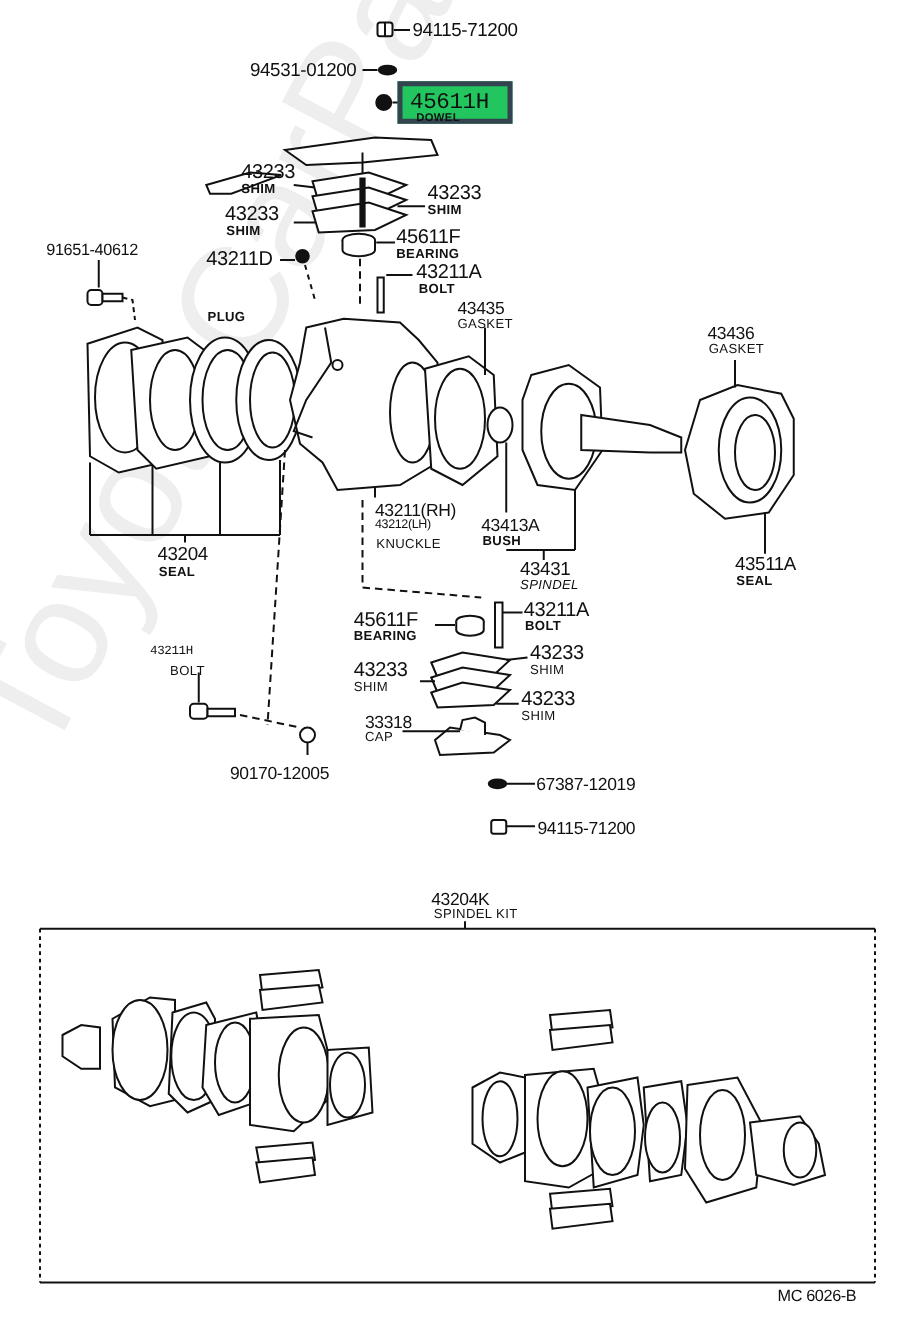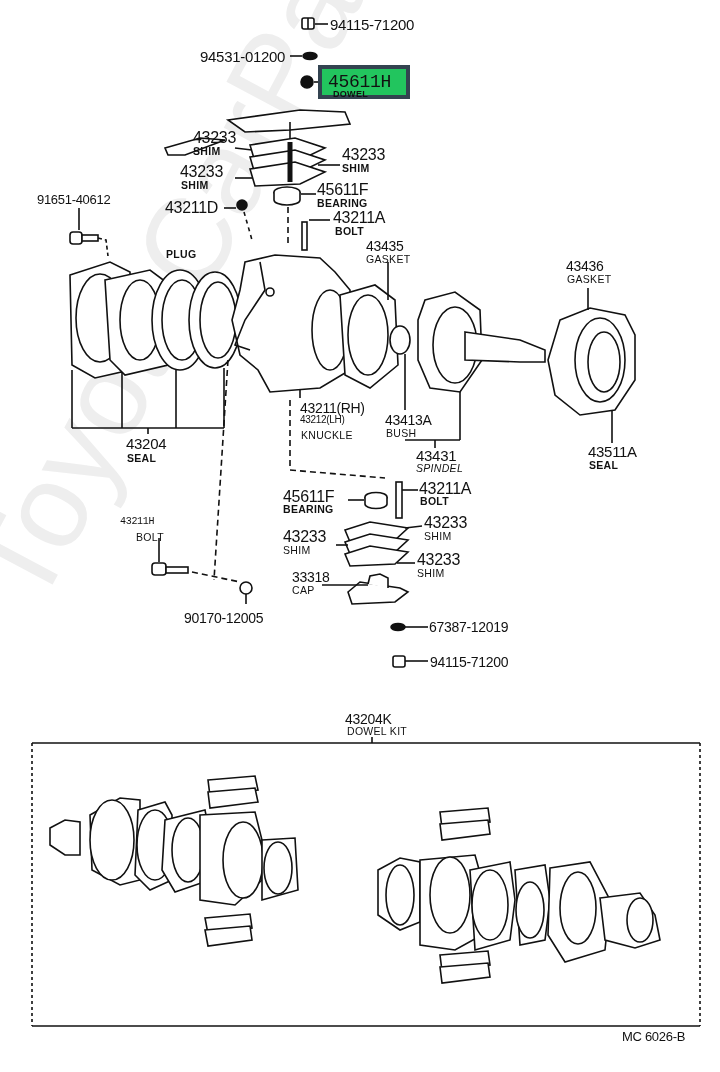--- a/index.html
+++ b/index.html
@@ -265,21 +265,21 @@
   <div class="lbl nm" style="left:567px;top:274px;font-weight:400;">GASKET</div>
 
   <div class="lbl pn" style="left:126px;top:436px;font-size:15px;">43204</div>
   <div class="lbl nm" style="left:127px;top:453px;">SEAL</div>
 
   <div class="lbl pn" style="left:300px;top:401px;font-size:14px;">43211(RH)</div>
   <div class="lbl pn" style="left:300px;top:415px;font-size:10px;">43212(LH)</div>
   <div class="lbl nm" style="left:301px;top:430px;font-weight:400;">KNUCKLE</div>
 
   <div class="lbl pn" style="left:385px;top:413px;font-size:14px;">43413A</div>
-  <div class="lbl nm" style="left:386px;top:428px;font-weight:400;text-align:center;">BUSH</div>
+  <div class="lbl nm" style="left:386px;top:428px;font-weight:700;text-align:center;">BUSH</div>
 
   <div class="lbl pn" style="left:416px;top:448px;font-size:15px;">43431</div>
   <div class="lbl nm" style="left:416px;top:463px;font-weight:400;font-style:italic;">SPINDEL</div>
 
   <div class="lbl pn" style="left:588px;top:444px;font-size:15px;">43511A</div>
   <div class="lbl nm" style="left:589px;top:460px;">SEAL</div>
 
   <div class="lbl pn big" style="left:283px;top:489px;">45611F</div>
   <div class="lbl nm" style="left:283px;top:504px;">BEARING</div>
 
@@ -300,16 +300,16 @@
 
   <div class="lbl pn" style="left:120px;top:517px;font-size:10px;font-family:Liberation Mono, monospace;">43211H</div>
   <div class="lbl nm" style="left:136px;top:532px;font-weight:400;">BOLT</div>
 
   <div class="lbl pn" style="left:184px;top:611px;font-size:14px;text-align:center;">90170-12005</div>
 
   <div class="lbl pn" style="left:429px;top:620px;font-size:14px;">67387-12019</div>
   <div class="lbl pn" style="left:430px;top:655px;font-size:14px;">94115-71200</div>
 
   <div class="lbl pn" style="left:345px;top:712px;font-size:14px;">43204K</div>
-  <div class="lbl nm" style="left:347px;top:726px;font-weight:400;">DOWEL KIT</div>
+  <div class="lbl nm" style="left:347px;top:726px;font-weight:400;">SPINDEL KIT</div>
 
   <div class="lbl pn" style="left:622px;top:1030px;font-size:13px;">MC  6026-B</div>
 </div>
 
 </body></html>

